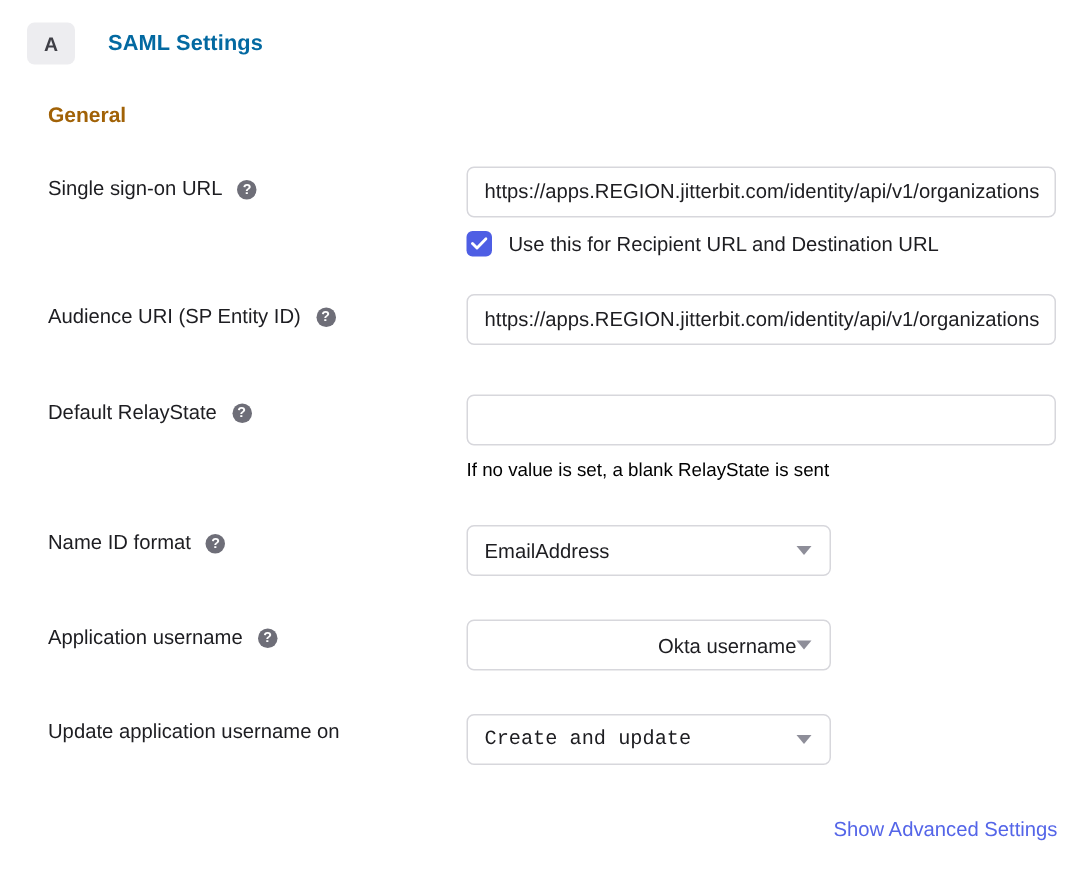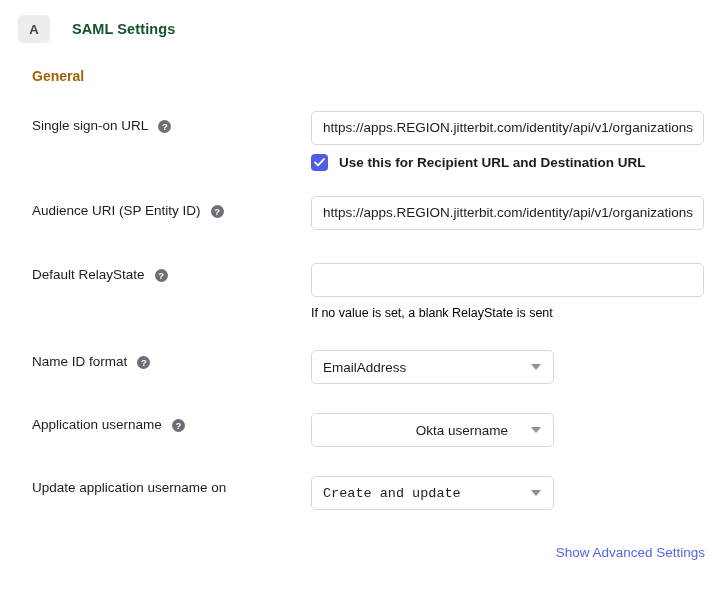--- a/index.html
+++ b/index.html
@@ -36,21 +36,21 @@
     justify-content: center;
     font-size: 13px;
     font-weight: 700;
     color: #3f3f46;
     flex: none;
   }
   .app-title {
     margin-left: 22px;
     font-size: 14.5px;
     font-weight: 700;
-    color: #14532d;
+    color: #0369a1;
     letter-spacing: .1px;
   }
 
   
   .section-title {
     position: absolute;
     left: 32px;
     top: 68px;
     font-size: 14px;
     font-weight: 700;
@@ -130,21 +130,20 @@
     color: #000000;
     margin-top: 8px;
     line-height: 16px;
   }
 
   
   .checkbox-row {
     display: flex;
     align-items: center;
     margin-top: 9px;
-    font-weight: bold;
   }
   .checkbox {
     width: 17px;
     height: 17px;
     border-radius: 4px;
     background: #4e5ee4;
     flex: none;
     position: relative;
   }
   .checkbox svg { position: absolute; left: 3px; top: 4px; }
@@ -163,21 +162,20 @@
     border: 1px solid #d7d7dc;
     border-radius: 5px;
     background: #ffffff;
     display: flex;
     align-items: center;
     padding: 0 11px;
     font-size: 13.5px;
     color: #1d1d21;
     position: relative;
     cursor: pointer;
-    gap: 23px;
   }
   .select .value { flex: 1; white-space: nowrap; overflow: hidden; }
   .caret {
     width: 0; height: 0;
     border-left: 5px solid transparent;
     border-right: 5px solid transparent;
     border-top: 6px solid #8e8e99;
     flex: none;
     margin-right: 1px;
   }

